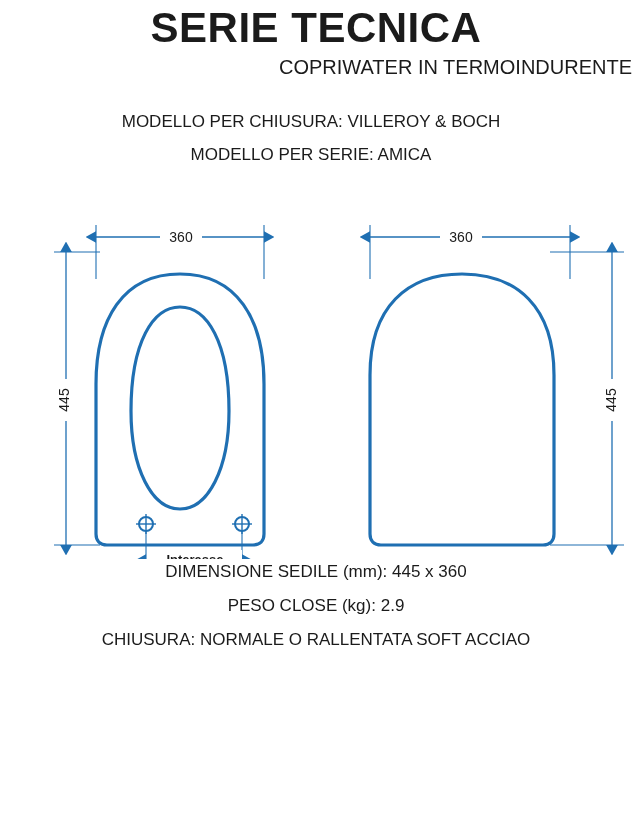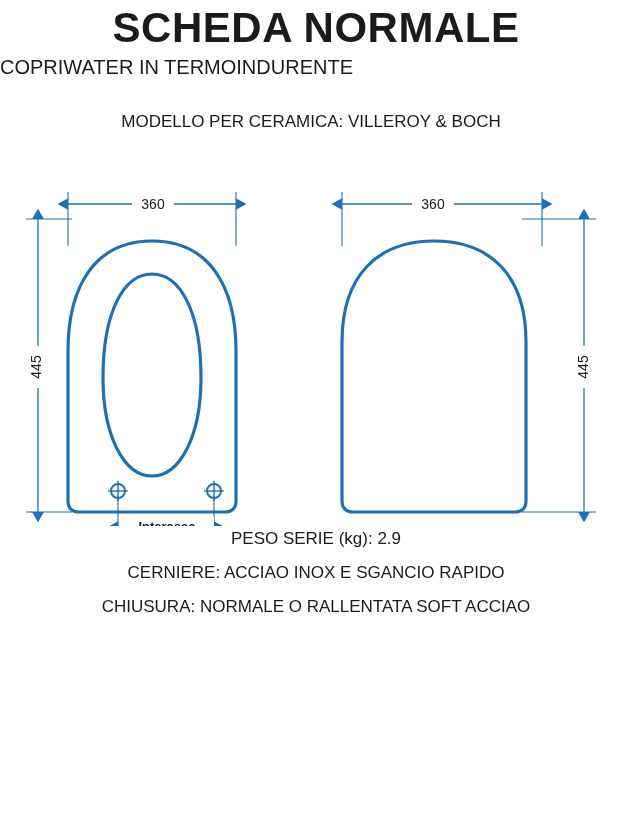--- a/index.html
+++ b/index.html
@@ -25,21 +25,21 @@
   
   .title {
     text-align: center;
     font-size: 42px;
     font-weight: bold;
     letter-spacing: 0.5px;
     margin: 6px 0 0 0;
     line-height: 1.05;
   }
   .subtitle {
-    text-align: left;
+    text-align: right;
     font-size: 20px;
     font-weight: normal;
     margin: 6px 0 0 0;
     color: #1b1b1b;
   }
 
   
   .spec-top {
     margin-top: 34px;
     padding-right: 10px;
@@ -53,47 +53,52 @@
   }
   .spec-line .lbl { font-weight: normal; }
   .spec-line .val { font-weight: normal; }
 
   
   .drawings {
     position: relative;
     width: 528px;
     height: 380px;
     margin-top: 14px;
+    padding-left: 28px;
   }
   .drawing-svg {
     display: block;
   }
 
   
   .spec-bottom {
     margin-top: 4px;
   }
   .spec-bottom .spec-line {
     text-align: center;
     font-size: 17px;
     margin-bottom: 17px;
   }
 </style>
 </head>
 <body>
 
 <div class="page">
 
-  <h1 class="title">SCHEDA NORMALE</h1>
+  <h1 class="title">SERIE TECNICA</h1>
   <div class="subtitle">COPRIWATER IN TERMOINDURENTE</div>
 
   <div class="spec-top">
     <div class="spec-line">
-      <span class="lbl">MODELLO PER CERAMICA:</span>
+      <span class="lbl">MODELLO PER CHIUSURA:</span>
       <span class="val">VILLEROY &amp; BOCH</span>
+    </div>
+    <div class="spec-line">
+      <span class="lbl">MODELLO PER SERIE:</span>
+      <span class="val">AMICA</span>
     </div>
   </div>
 
   <div class="drawings">
     <svg class="drawing-svg" width="632" height="380" viewBox="0 0 632 380">
       <defs>
         <marker id="arrL" markerWidth="9" markerHeight="9" refX="8" refY="4.5" orient="auto">
           <path d="M8,0 L8,9 L0,4.5 z" fill="#1f6fb2"></path>
         </marker>
         <marker id="arrR" markerWidth="9" markerHeight="9" refX="1" refY="4.5" orient="auto">
@@ -173,26 +178,26 @@
         <text x="584" y="221" text-anchor="middle" dominant-baseline="middle" transform="rotate(-90 584 221)">445</text>
 
         <rect x="122" y="371" width="92" height="20" fill="#ffffff"></rect>
         <text x="167" y="382" text-anchor="middle" dominant-baseline="middle" font-weight="bold" font-size="13">Interasse</text>
       </g>
     </svg>
   </div>
 
   <div class="spec-bottom">
     <div class="spec-line">
-      <span class="lbl">PESO SERIE (kg):</span>
+      <span class="lbl">DIMENSIONE SEDILE (mm):</span>
+      <span class="val">445 x 360</span>
+    </div>
+    <div class="spec-line">
+      <span class="lbl">PESO CLOSE (kg):</span>
       <span class="val">2.9</span>
-    </div>
-    <div class="spec-line">
-      <span class="lbl">CERNIERE:</span>
-      <span class="val">ACCIAO INOX E SGANCIO RAPIDO</span>
     </div>
     <div class="spec-line">
       <span class="lbl">CHIUSURA:</span>
       <span class="val">NORMALE O RALLENTATA SOFT ACCIAO</span>
     </div>
   </div>
 
 </div>
 
 </body></html>

